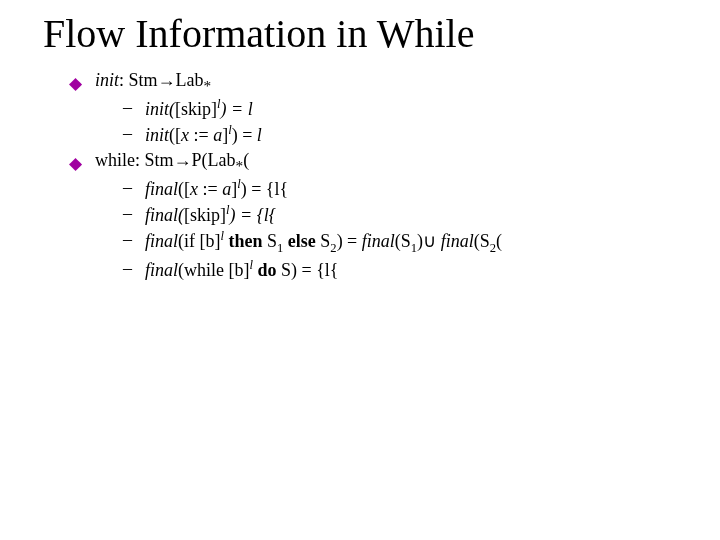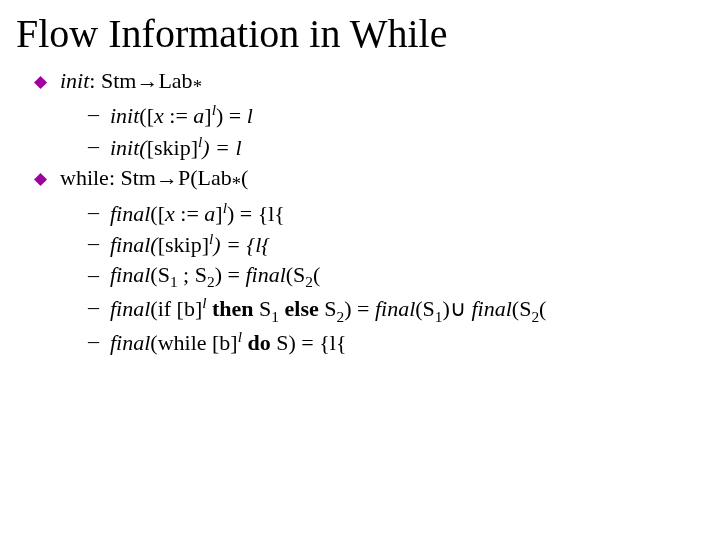--- a/index.html
+++ b/index.html
@@ -9,33 +9,33 @@
     height: 540px;
     background: #fff;
     font-family: "Times New Roman", Times, serif;
     color: #000;
   }
   .slide {
     width: 720px;
     height: 540px;
     position: relative;
     box-sizing: border-box;
-    padding: 8px 18px 12px 16px;
+    padding: 8px 18px 12px 43px;
   }
   .title {
     font-size: 40px;
     font-family: "Times New Roman", Times, serif;
     margin: 2px 0 10px 0;
     letter-spacing: 0px;
   }
   ul.top {
     list-style: none;
-    margin: 4px;
+    margin: 12px;
     padding: 0 0 0 14px;
-    font-size: 22px;
+    font-size: 18px;
     line-height: 1.28;
   }
   ul.top > li {
     position: relative;
     padding-left: 26px;
     margin: 2px 0 2px 0;
   }
   ul.top > li::before {
     content: "◆";
     position: absolute;
@@ -70,41 +70,38 @@
 
 <div class="slide">
   <div class="title">Flow Information in While</div>
 
   <ul class="top">
 
     <li>
       <span><span class="i">init</span><span>: Stm→Lab</span><span class="substar">*</span></span>
       <ul class="sub">
         <li>
-          <span class="i">init</span><span>([</span><span class="i">x</span><span> := </span><span class="i">a</span><span>]</span><span class="supl">l</span><span>) = </span><span class="i">l</span>
+          <span class="i">init(</span><span>[skip]</span><span class="supl">l</span><span class="i">) = </span><span class="i">l</span>
         </li>
         <li>
-          <span class="i">init(</span><span>[skip]</span><span class="supl">l</span><span class="i">) = </span><span class="i">l</span>
+          <span class="i">init</span><span>([</span><span class="i">x</span><span> := </span><span class="i">a</span><span>]</span><span class="supl">l</span><span>) = </span><span class="i">l</span>
         </li>
       </ul>
     </li>
 
     <li>
       <span><span>while: Stm→P(Lab</span><span class="substar">*</span><span>(</span></span>
       <ul class="sub">
         <li>
           <span class="i">final</span><span>([</span><span class="i">x</span><span> := </span><span class="i">a</span><span>]</span><span class="supl">l</span><span>) = {l{</span>
         </li>
         <li>
           <span class="i">final(</span><span>[skip]</span><span class="supl">l</span><span class="i">) = {l{</span>
         </li>
         <li>
-          <span class="i">final</span><span>(S</span><span class="sub1">1</span><span> ; S</span><span class="sub1">2</span><span>) = </span><span class="i">final</span><span>(S</span><span class="sub1">2</span><span>(</span>
-        </li>
-        <li>
           <span class="i">final</span><span>(if [b]</span><span class="supl">l</span><b> then</b><span> S</span><span class="sub1">1</span><b> else</b><span> S</span><span class="sub1">2</span><span>) = </span><span class="i">final</span><span>(S</span><span class="sub1">1</span><span>)∪ </span><span class="i">final</span><span>(S</span><span class="sub1">2</span><span>(</span>
         </li>
         <li>
           <span class="i">final</span><span>(while [b]</span><span class="supl">l</span><b> do</b><span> S) = {l{</span>
         </li>
       </ul>
     </li>
 
   </ul>
 </div>

